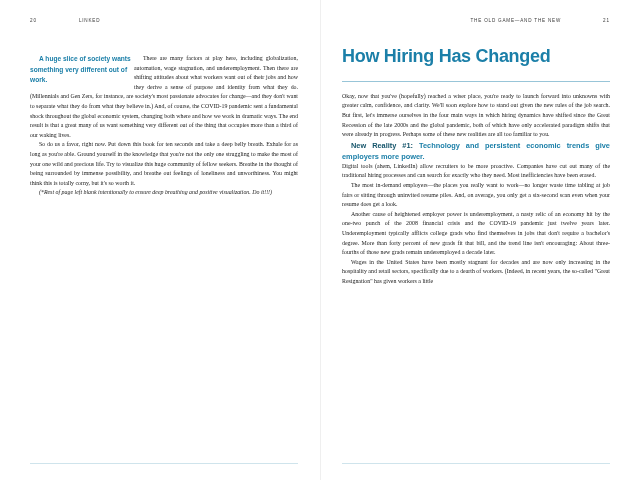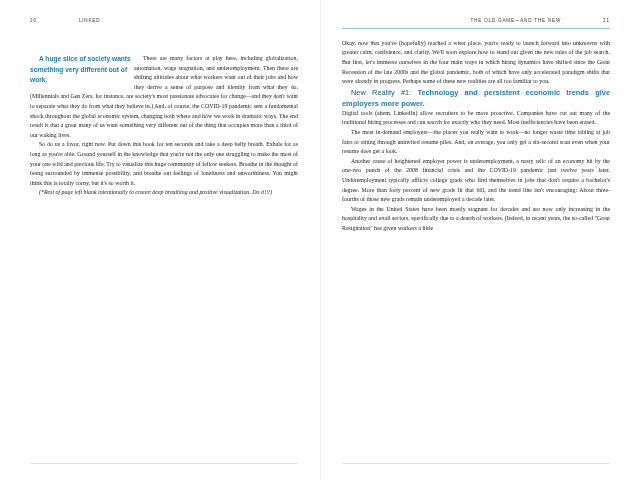--- a/index.html
+++ b/index.html
@@ -104,21 +104,21 @@
     margin: 0 0 10px 0;
   }
   .subhead {
     font-family: "Liberation Sans", sans-serif;
     font-size: 7.4px;
     line-height: 11px;
     margin: 11px 0 7px 0;
     text-indent: 0;
   }
   .subhead .label {
-    font-weight: normal;
+    font-weight: bold;
     color: #16556b;
   }
   .subhead .text {
     font-weight: bold;
     color: #1b7fa8;
   }
   .right-body {
     font-size: 5.9px;
     line-height: 9.6px;
     color: #1a1a1a;
@@ -178,20 +178,21 @@
   </div>
 
   <div class="gutter"></div>
 
   <div class="page page-right">
     <div class="runhead runhead-right">
       <span class="title">The Old Game—and the New</span>
       <span class="folio">21</span>
     </div>
 
+    <h1 class="chapter-title">How Hiring Has Changed</h1>
     <div class="rule"></div>
 
     <div class="right-body">
       <p class="noindent">Okay, now that you've (hopefully) reached a wiser place, you're ready to launch forward into unknowns with greater calm, confidence, and clarity. We'll soon explore how to stand out given the new rules of the job search. But first, let's immerse ourselves in the four main ways in which hiring dynamics have shifted since the Great Recession of the late 2000s and the global pandemic, both of which have only accelerated paradigm shifts that were already in progress. Perhaps some of these new realities are all too familiar to you.</p>
 
       <p class="subhead"><span class="label">New Reality #1:</span> <span class="text">Technology and persistent economic trends give employers more power.</span></p>
 
       <p class="noindent">Digital tools (ahem, LinkedIn) allow recruiters to be more proactive. Companies have cut out many of the traditional hiring processes and can search for exactly who they need. Most inefficiencies have been erased.</p>
       <p>The most in-demand employers—the places you really want to work—no longer waste time tabling at job fairs or sitting through uninvited resume piles. And, on average, you only get a six-second scan even when your resume does get a look.</p>
       <p>Another cause of heightened employer power is underemployment, a nasty relic of an economy hit by the one-two punch of the 2008 financial crisis and the COVID-19 pandemic just twelve years later. Underemployment typically afflicts college grads who find themselves in jobs that don't require a bachelor's degree. More than forty percent of new grads fit that bill, and the trend line isn't encouraging: About three-fourths of those new grads remain underemployed a decade later.</p>

